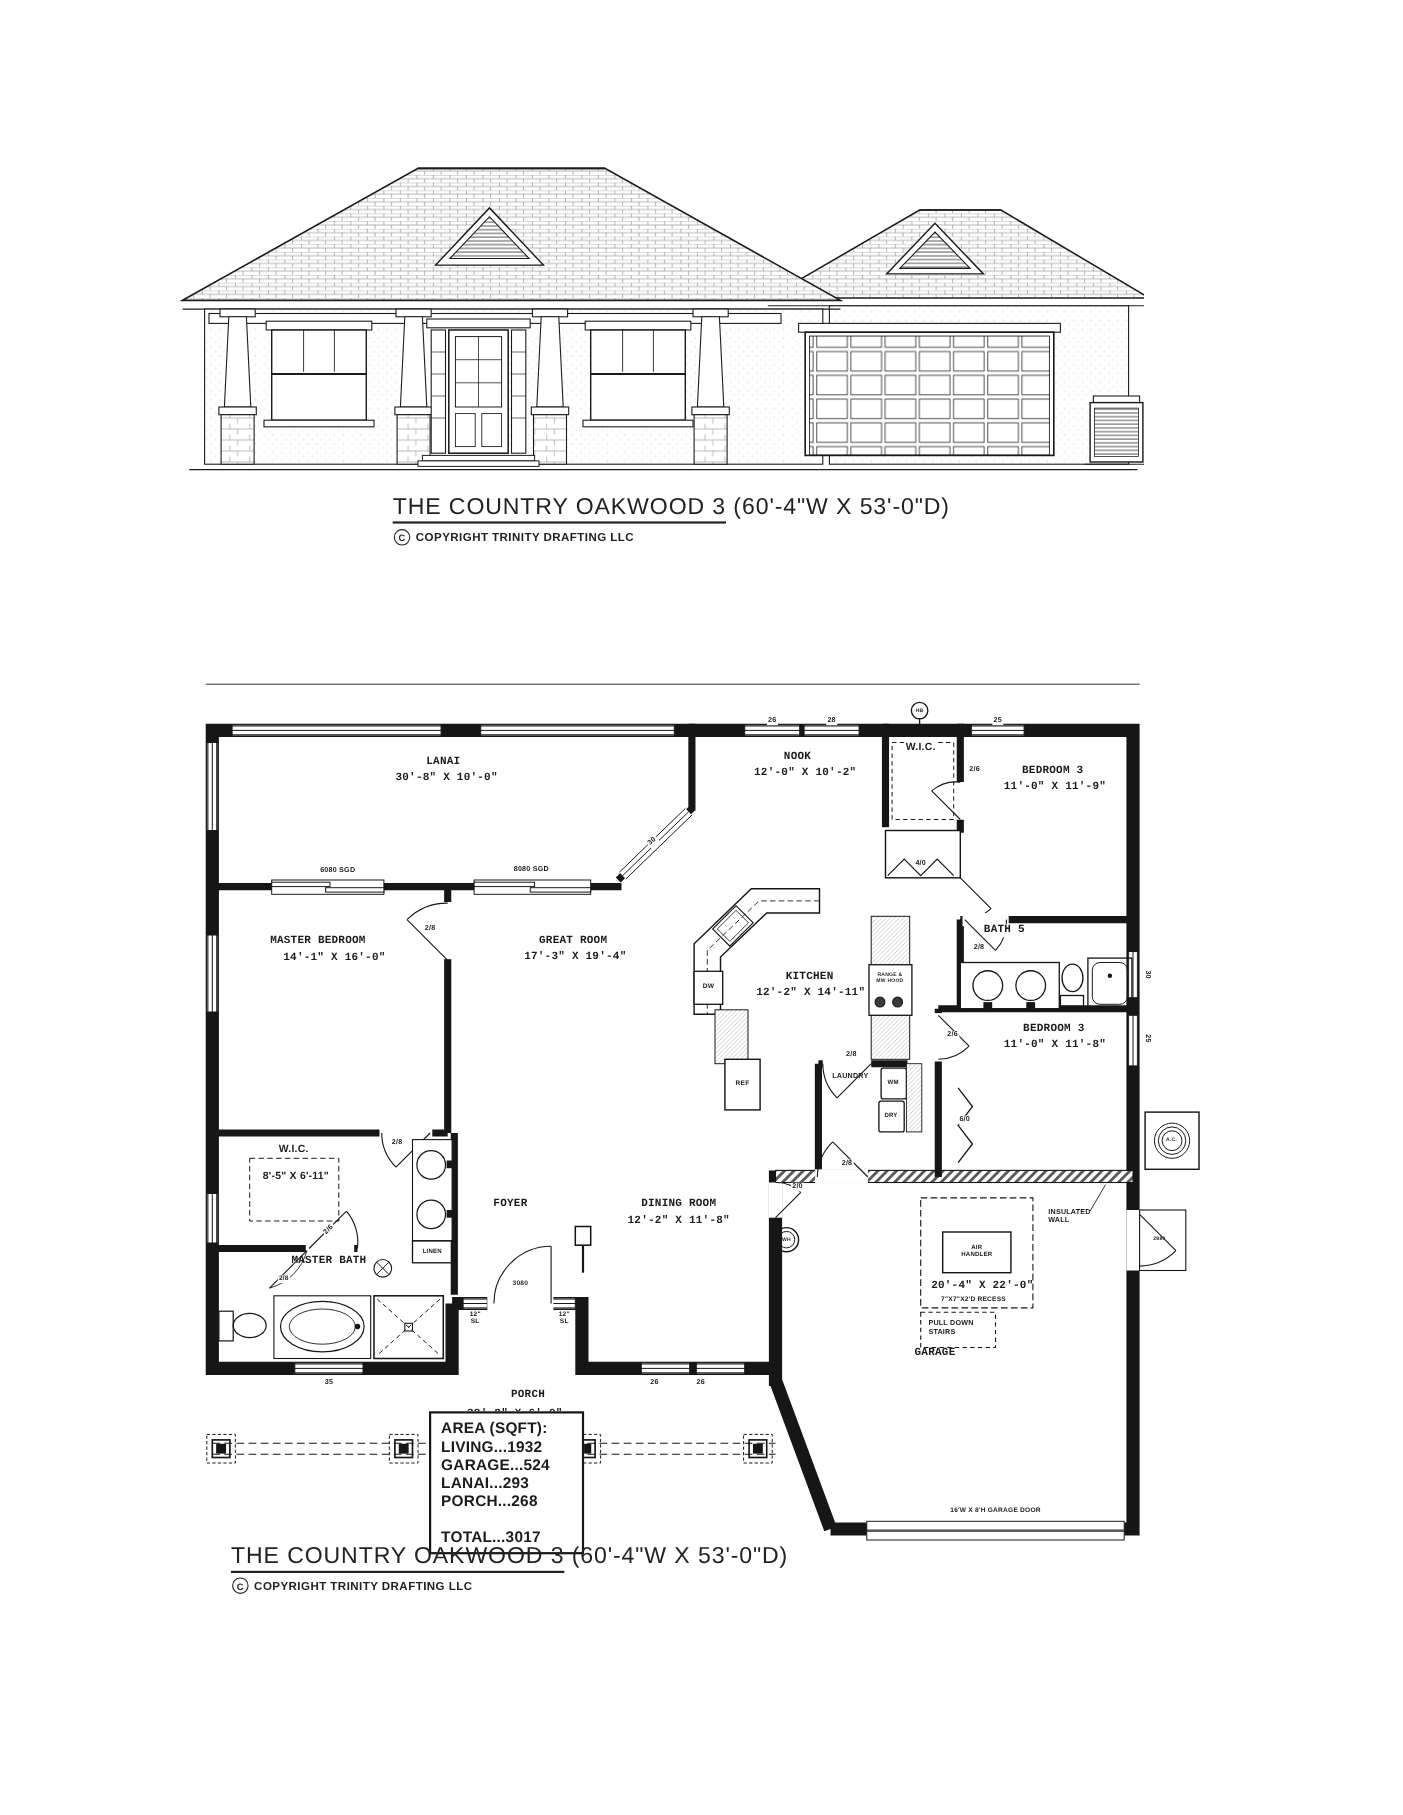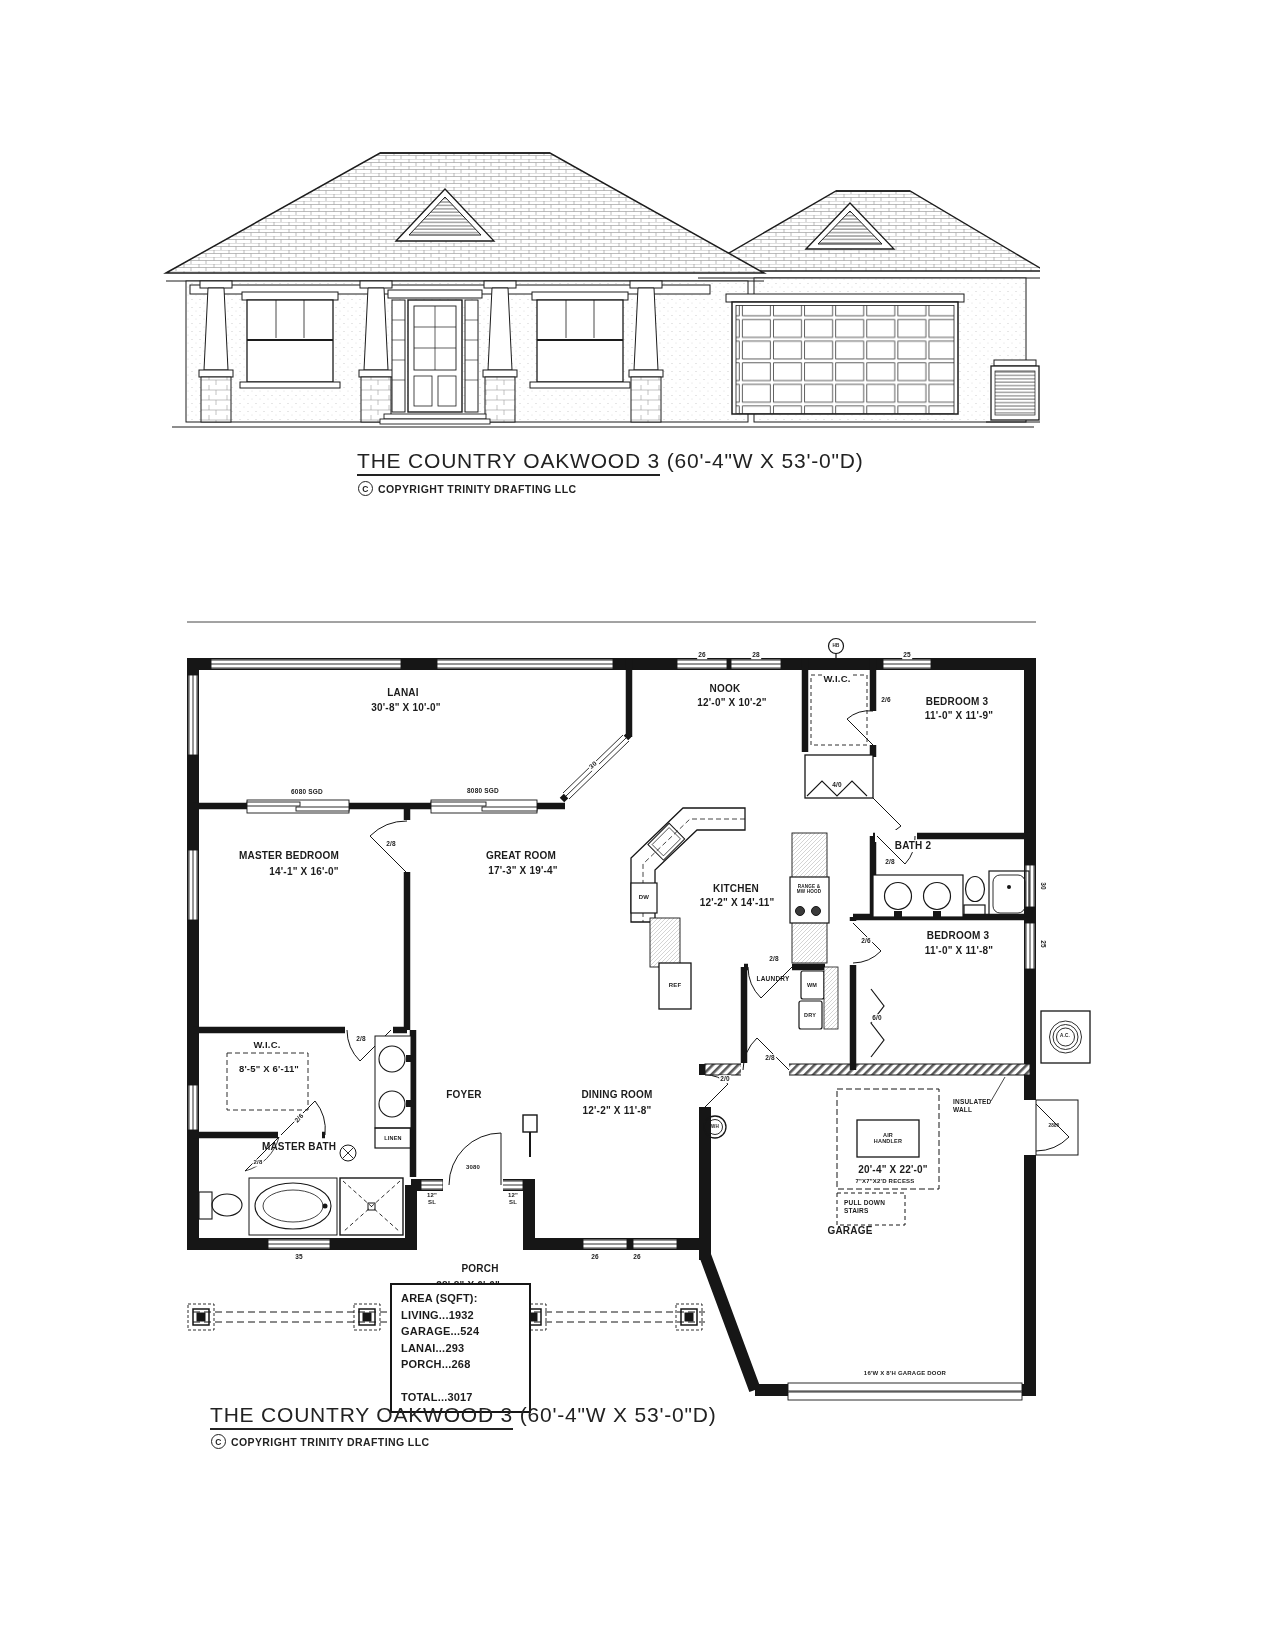--- a/index.html
+++ b/index.html
@@ -8,31 +8,31 @@
   svg{display:block;}
   .elev{position:absolute;left:150px;top:145px;}
   .fp{position:absolute;left:185px;top:615px;width:912px;height:790px;}
   .fp svg{position:absolute;left:0;top:0;}
   .lbl{position:absolute;transform:translate(-50%,-50%);font-weight:700;color:#1b1b1b;
        white-space:pre-line;text-align:center;line-height:1.18;letter-spacing:.2px;}
   .lft{transform:translate(0,-50%);text-align:left;}
   .bg{background:#fff;padding:0 1px;}
   .r90{transform:translate(-50%,-50%) rotate(90deg);}
   .r45{transform:translate(-50%,-50%) rotate(-45deg);}
-  .rdg{transform:translate(-50%,-50%) rotate(-42deg);}.fs10{font-size:10px;}.fs9{font-size:9.5px;}.fs65{font-size:6.5px;}.fs6{font-size:6px;}
+  .rdg{transform:translate(-50%,-50%) rotate(-42deg);}.fs10{font-size:10px;font-family:Liberation Mono, monospace;}.fs9{font-size:9.5px;}.fs65{font-size:6.5px;}.fs6{font-size:6px;}
   .fs55{font-size:5.5px;}.fs45{font-size:4.6px;}
   .title{position:absolute;font-size:21px;letter-spacing:.8px;color:#222;white-space:nowrap;font-weight:500;}
   .title .tn{border-bottom:2px solid #222;padding-bottom:2px;}
   .copyr{position:absolute;display:flex;align-items:center;gap:5px;font-size:10.5px;
          font-weight:700;letter-spacing:.4px;color:#222;}
   .cmark{display:inline-flex;align-items:center;justify-content:center;width:13px;height:13px;
          border:1.3px solid #222;border-radius:50%;font-size:8.5px;font-weight:700;flex:0 0 auto;}
   .areabox{position:absolute;left:390px;top:1283px;width:124px;border:2px solid #161616;
            background:#fff;padding:5px 4px 6px 9px;}
-  .areabox div{font-size:11px;font-weight:700;letter-spacing:.2px;line-height:16.5px;white-space:nowrap;}
+  .areabox div{font-size:14px;font-weight:700;letter-spacing:.2px;line-height:16.5px;white-space:nowrap;}
   .gap{height:16px;}
 </style>
 </head>
 <body>
 
 <div class="sheet">
 
   <svg class="elev" width="890" height="300" viewBox="0 0 890 300">
     <defs>
       <pattern id="shg" width="15" height="7" patternUnits="userSpaceOnUse">
@@ -412,21 +412,21 @@
     <div class="lbl fs10" style="left:772px;top:87px;">BEDROOM 3</div>
     <div class="lbl fs10" style="left:774px;top:101px;">11'-0" X 11'-9"</div>
     <div class="lbl fs65 bg" style="left:122px;top:177px;">6080 SGD</div>
     <div class="lbl fs65 bg" style="left:298px;top:176px;">8080 SGD</div>
     <div class="lbl fs10" style="left:104px;top:241px;">MASTER BEDROOM</div>
     <div class="lbl fs10" style="left:119px;top:257px;">14'-1" X 16'-0"</div>
     <div class="lbl fs10" style="left:336px;top:241px;">GREAT ROOM</div>
     <div class="lbl fs10" style="left:338px;top:256px;">17'-3" X 19'-4"</div>
     <div class="lbl fs10" style="left:551px;top:274px;">KITCHEN</div>
     <div class="lbl fs10" style="left:552px;top:288px;">12'-2" X 14'-11"</div>
-    <div class="lbl fs10 bg" style="left:728px;top:231px;">BATH 2</div>
+    <div class="lbl fs10 bg" style="left:728px;top:231px;">BATH 5</div>
     <div class="lbl fs10" style="left:773px;top:321px;">BEDROOM 3</div>
     <div class="lbl fs10" style="left:774px;top:336px;">11'-0" X 11'-8"</div>
     <div class="lbl fs65" style="left:588px;top:364px;">LAUNDRY</div>
     <div class="lbl fs9 bg" style="left:82px;top:430px;">W.I.C.</div>
     <div class="lbl fs9 bg" style="left:84px;top:454px;">8'-5" X 6'-11"</div>
     <div class="lbl fs10" style="left:279px;top:480px;">FOYER</div>
     <div class="lbl fs10" style="left:432px;top:480px;">DINING ROOM</div>
     <div class="lbl fs10" style="left:432px;top:496px;">12'-2" X 11'-8"</div>
     <div class="lbl fs10" style="left:114px;top:532px;">MASTER BATH</div>
     <div class="lbl fs10" style="left:665px;top:616px;">GARAGE</div>

